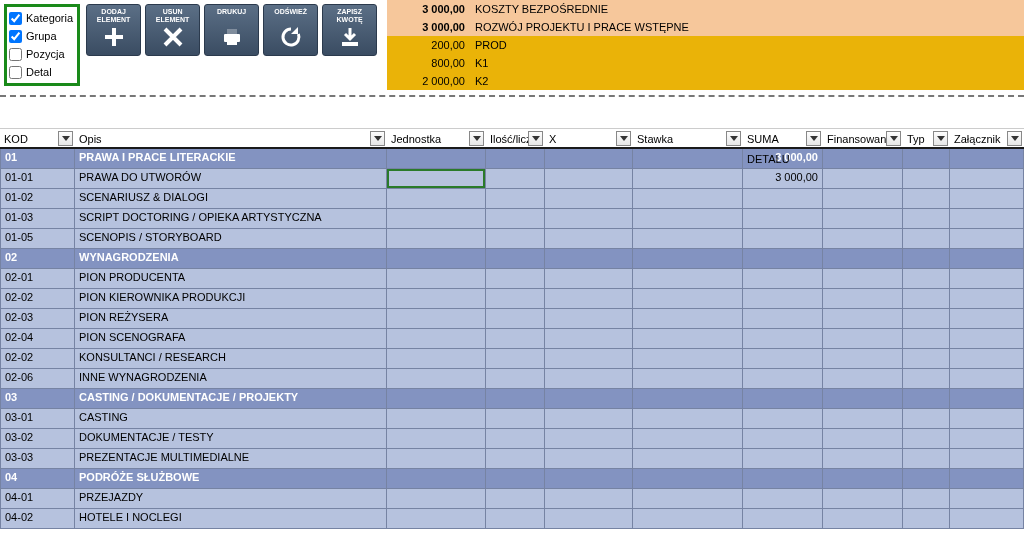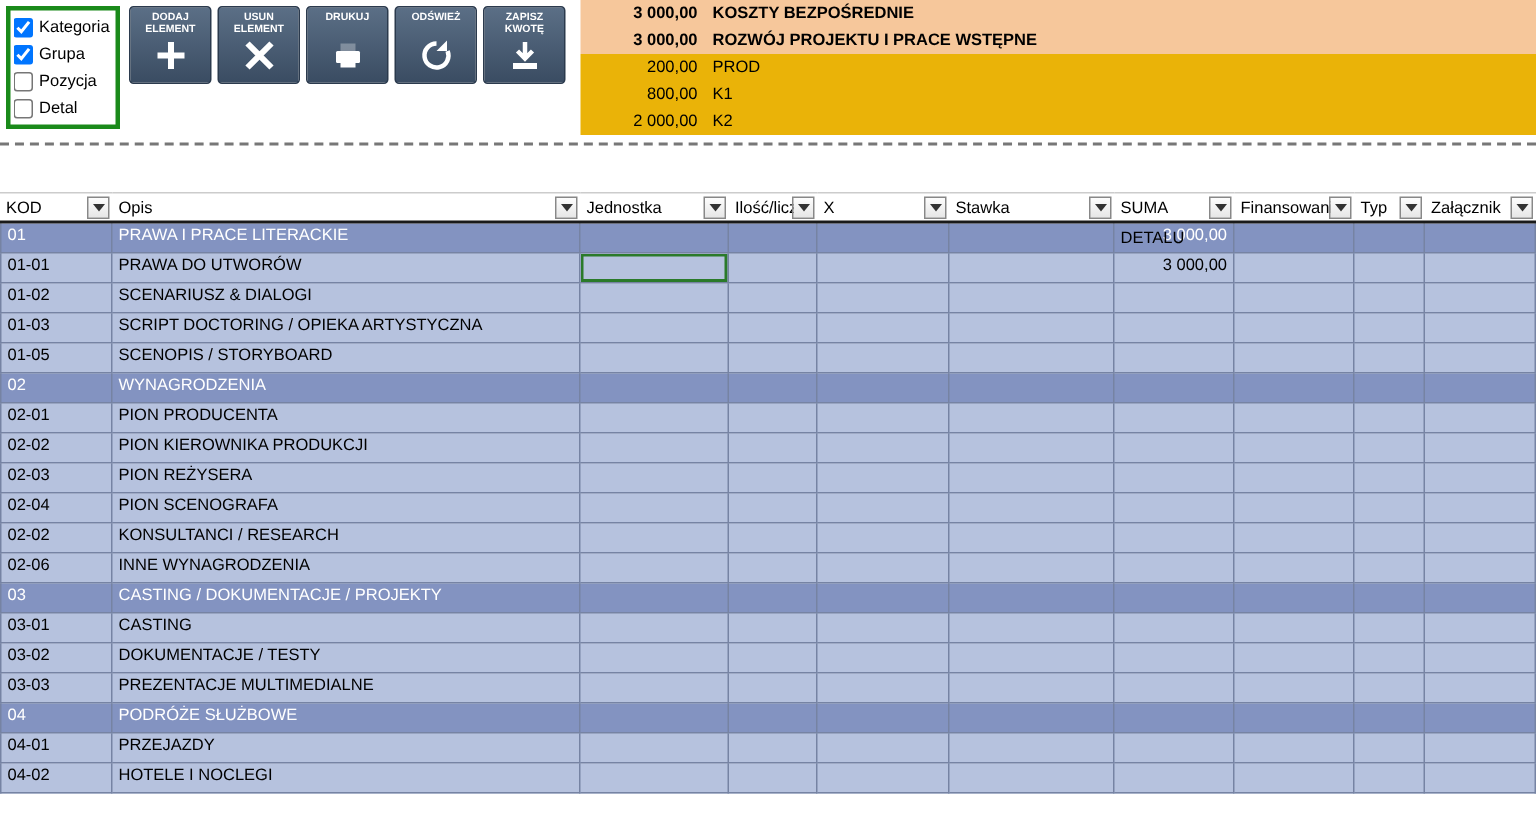--- a/index.html
+++ b/index.html
@@ -74,21 +74,21 @@
     align-items: center;
     height: 18px;
     font-size: 11px;
   }
   .sum-row .amt {
     width: 84px;
     text-align: right;
     padding-right: 6px;
     font-weight: bold;
   }
-  .sum-row .desc { padding-left: 4px; font-weight: bold;}
+  .sum-row .desc { padding-left: 4px; font-weight: normal;}
   .sum-orange { background: #f6c79b; }
   .sum-yellow { background: #eab308; font-weight: normal;}
   .sum-yellow .amt, .sum-yellow .desc { font-weight: normal;}
 
   
   .header-wrap { height: 52px; position: relative;}
   .col-headers {
     position: absolute;
     bottom: 0;
     left: 0;
@@ -136,21 +136,21 @@
     height: 20px;
     font-size: 11px;
   }
   .cell {
     border-right: 1px solid #8a97b3;
     border-bottom: 1px solid #8a97b3;
     padding: 2px 4px;
     overflow: hidden;
     white-space: nowrap;
   }
-  .row.cat  { background: #8393c1; color:#fff; font-weight: normal;}
+  .row.cat  { background: #8393c1; color:#fff; font-weight: bold;}
   .row.grp  { background: #b6c2de; color:#000; font-weight: normal;}
   .row.cat .cell, .row.grp .cell { border-color: #7683a3;}
   .c-suma.cell { text-align: right; }
   .c-kod.cell  { border-left:1px solid #8a97b3;}
 
   .active-cell {
     box-shadow: inset 0 0 0 2px #2a7a2a;
   }
 </style>
 </head>

